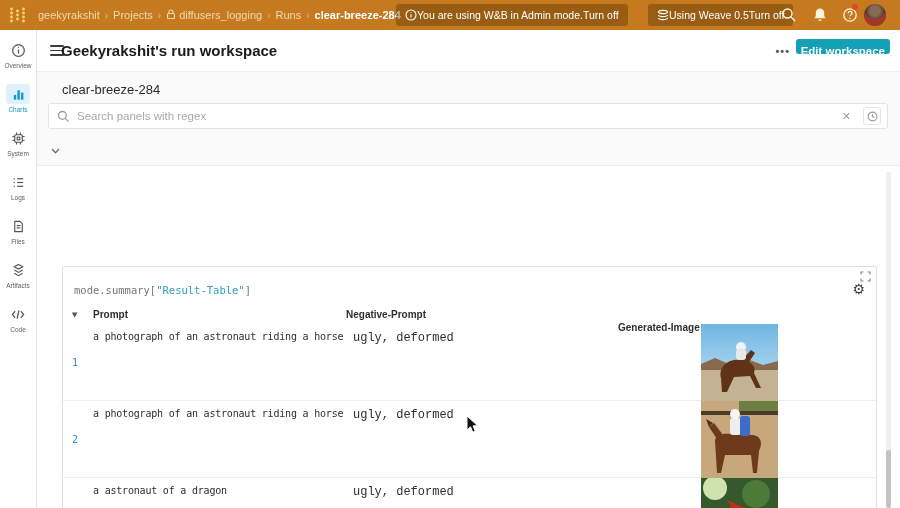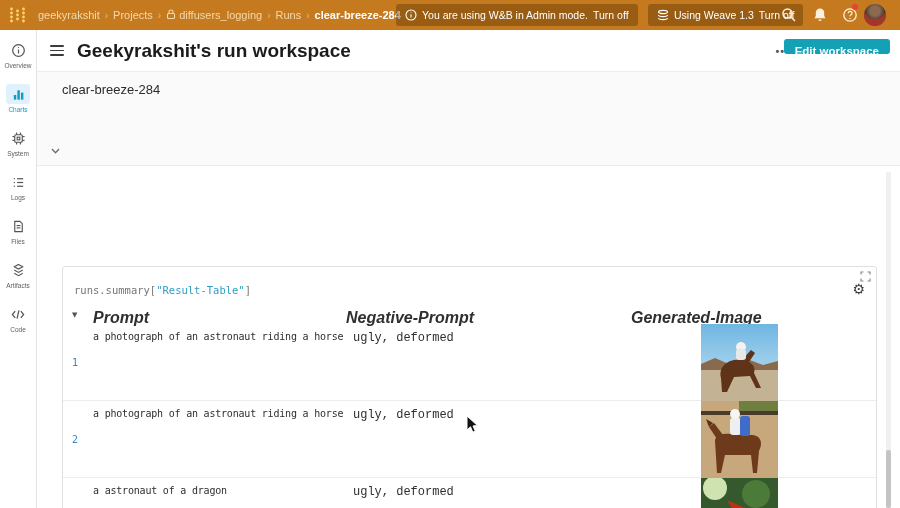--- a/index.html
+++ b/index.html
@@ -7,21 +7,21 @@
   .stage { position:relative; width:900px; height:508px; overflow:hidden; }
 
   
   .topbar { position:absolute; left:0; top:0; width:900px; height:30px; background:#c67a20; }
   .logo { position:absolute; left:9px; top:7px; }
   .crumbs { position:absolute; left:38px; top:0; height:30px; line-height:30px; font-size:11px; color:#f2d9ac; white-space:nowrap; }
   .crumbs .sep { color:rgba(255,244,224,.5); margin:0 5px; font-size:10px; }
   .crumbs .crumb { color:#f2d9ac; cursor:pointer; }
   .crumbs .crumb.current { color:#ffffff; font-weight:700; }
   .crumbs svg { vertical-align:-1px; margin-right:3px; }
-  .pill { position:absolute; top:4px; height:22px; line-height:22px; background:rgba(80,44,0,.38); border-radius:3px; color:#fff; font-size:10.5px; padding:0 9px; white-space:nowrap; display:flex; align-items:center; gap:5px; }
+  .pill { position:absolute; top:4px; height:22px; line-height:22px; background:rgba(80,44,0,.38); border-radius:3px; color:#fff; font-size:10.5px; padding:0 9px; white-space:nowrap; display:flex; align-items:center; }
   .pill b { font-weight:400; }
   .pill-admin { left:396px; }
   .pill-weave { left:648px; }
   .tb-ico { position:absolute; top:7px; width:16px; height:16px; cursor:pointer; }
   .avatar { position:absolute; left:864px; top:4px; width:22px; height:22px; border-radius:50%;
             background: radial-gradient(circle at 50% 32%, #8a6a50 0 26%, #473a30 52%, #2d2620 70%),
                         linear-gradient(#00000000 55%, #a5342c 58%);
             background-blend-mode:normal; cursor:pointer; box-shadow:inset 0 -7px 0 #a5342c; }
   .badge { position:absolute; left:852px; top:4px; width:6px; height:6px; background:#e8432e; border-radius:50%; }
 
@@ -33,23 +33,23 @@
   .s-label { font-size:6.5px; color:#5d5d5d; }
   .s-item.active .s-label { color:#149ac6; }
   .s-item svg { stroke:#545454; }
   .s-item.active svg { stroke:#149ac6; }
   .s-item.active svg .fillpart { fill:#149ac6; }
 
   
   .pageheader { position:absolute; left:37px; top:30px; width:863px; height:42px; background:#fff; border-bottom:1px solid #ededed; }
   .burger { position:absolute; left:13px; top:15px; width:14px; cursor:pointer; }
   .burger i { display:block; height:1.6px; background:#3c3c3c; margin-bottom:3px; border-radius:1px; }
-  .ph-title { position:absolute; left:40px; top:0; line-height:42px; font-size:19px; font-weight:700; color:#1b1b1b; }
+  .ph-title { position:absolute; left:24px; top:0; line-height:42px; font-size:15px; font-weight:700; color:#1b1b1b; }
   .dots { position:absolute; right:110px; top:0; line-height:42px; color:#5d5d5d; font-size:11px; font-weight:700; letter-spacing:1px; cursor:pointer; }
-  .edit-btn { position:absolute; right:10px; top:9px; height:15px; line-height:25px; padding:0 11px; background:#14a0b5; color:#fff; font-size:11.5px; font-weight:600; border:none; border-radius:3px; cursor:pointer; font-family:"Liberation Sans",sans-serif; }
+  .edit-btn { position:absolute; right:10px; top:9px; height:15px; line-height:25px; padding:0 5px; background:#14a0b5; color:#fff; font-size:11.5px; font-weight:600; border:none; border-radius:3px; cursor:pointer; font-family:"Liberation Sans",sans-serif; }
 
   
   .content { position:absolute; left:37px; top:72px; width:863px; height:436px; background:#fafafa; }
   .run-name { position:absolute; left:25px; top:10px; font-size:13px; color:#2b2b2b; }
   .searchbar { position:absolute; left:11px; top:31px; right:12px; height:26px; background:#fff; border:1px solid #e2e2e2; border-radius:3px; }
   .searchbar input { position:absolute; left:28px; top:0; width:70%; height:24px; border:none; outline:none; font-size:11.5px; color:#444; background:transparent; font-family:"Liberation Sans",sans-serif; }
   .searchbar input::placeholder { color:#a8a8a8; }
   .sb-mag { position:absolute; left:8px; top:6px; }
   .sb-x { position:absolute; right:36px; top:0; line-height:24px; font-size:11px; color:#9a9a9a; cursor:pointer; }
   .sb-clock { position:absolute; right:6px; top:3px; width:18px; height:18px; border:1px solid #e4e4e4; border-radius:3px; display:flex; align-items:center; justify-content:center; cursor:pointer; background:#fff; }
@@ -61,22 +61,22 @@
 
   
   .panel { position:absolute; left:25px; top:100px; width:815px; height:336px; background:#fff; border:1px solid #e0e0e0; border-radius:3px 3px 0 0; overflow:hidden; }
   .pexpand { position:absolute; right:5px; top:4px; cursor:pointer; }
   .ptitle { position:absolute; left:11px; top:17px; font-family:"DejaVu Sans Mono","Liberation Mono",monospace; font-size:10.5px; color:#757575; }
   .ptitle .key { color:#2f9dc4; }
   .gear { position:absolute; right:11px; top:14px; font-size:14px; color:#3c3c3c; cursor:pointer; font-family:"DejaVu Sans",sans-serif; }
 
   .thead { position:absolute; left:0; right:0; top:42px; height:15px; }
   .caret { position:absolute; left:9px; top:2px; font-size:7px; color:#555; cursor:pointer; font-family:"DejaVu Sans",sans-serif; }
-  .col { position:absolute; top:0; font-size:16px; font-weight:700; color:#2f2f2f;font-style:italic; }
-  .col-prompt { left:30px; } .col-neg { left:283px; } .col-img { left:568px; }
+  .col { position:absolute; top:0; font-size:10px; font-weight:700; color:#2f2f2f; }
+  .col-prompt { left:30px; } .col-neg { left:283px; } .col-img { left:555px;margin-top:13px; }
 
   .rows { position:absolute; left:0; right:0; top:57px; }
   .trow { position:relative; height:77px; border-bottom:1px solid #ececec; }
   .idx { position:absolute; left:9px; top:50%; transform:translateY(-50%); font-family:"DejaVu Sans Mono","Liberation Mono",monospace; font-size:10px; color:#3a87c2; }
   .cellp { position:absolute; left:30px; top:7px; font-family:"DejaVu Sans Mono","Liberation Mono",monospace; font-size:10px; letter-spacing:-0.2px; color:#2e2e2e; white-space:nowrap; }
   .celln { position:absolute; left:290px; top:7px; font-family:Liberation Mono, monospace; font-size:12px; color:#2e2e2e; display:flex; align-items:center; gap:3px; }
   .cellimg { position:absolute; left:638px; top:0; width:77px; height:77px; cursor:pointer; }
   .cellimg svg { display:block; }
 
   
@@ -122,21 +122,21 @@
       <span>You are using W&amp;B in Admin mode.</span>
       <b>Turn off</b>
     </div>
 
     <div class="pill pill-weave">
       <svg width="12" height="12" viewBox="0 0 12 12" fill="none" stroke="#fff" stroke-width="1.1">
           <ellipse cx="6" cy="3" rx="4.5" ry="1.6"></ellipse>
           <path d="M1.5 6 a4.5 1.6 0 0 0 9 0"></path>
           <path d="M1.5 9 a4.5 1.6 0 0 0 9 0"></path>
         </svg>
-      <span>Using Weave 1.3</span>
+      <span>Using Weave 0.5</span>
       <b>Turn off</b>
     </div>
 
     <svg class="tb-ico" style="left:781px" viewBox="0 0 16 16" fill="none" stroke="#fdf2de" stroke-width="1.5">
         <circle cx="6.5" cy="6.5" r="4.5"></circle>
         <line x1="10" y1="10" x2="14" y2="14"></line>
       </svg>
     <svg class="tb-ico" style="left:812px" viewBox="0 0 16 16" fill="#fdf2de">
         <path d="M8 1.5 a4.2 4.2 0 0 0 -4.2 4.2 V9 L2.4 11.2 h11.2 L12.2 9 V5.7 A4.2 4.2 0 0 0 8 1.5 Z"></path>
         <path d="M6.4 12.4 a1.6 1.6 0 0 0 3.2 0 Z"></path>
@@ -241,38 +241,52 @@
         <i></i>
       </span>
     <h1 class="ph-title">Geekyrakshit's run workspace</h1>
     <span class="dots">•••</span>
     <button class="edit-btn">Edit workspace</button>
   </div>
 
   <main class="content">
     <div class="run-name">clear-breeze-284</div>
 
+    <div class="searchbar">
+      <svg class="sb-mag" width="13" height="13" viewBox="0 0 14 14" fill="none" stroke="#9a9a9a" stroke-width="1.4">
+          <circle cx="5.8" cy="5.8" r="4.2"></circle>
+          <line x1="9" y1="9" x2="12.5" y2="12.5"></line>
+        </svg>
+      <input value="" placeholder="Search panels with regex" style="">
+      <span class="sb-x">✕</span>
+      <span class="sb-clock">
+          <svg width="11" height="11" viewBox="0 0 12 12" fill="none" stroke="#9a9a9a" stroke-width="1.2">
+            <circle cx="6" cy="6" r="4.8"></circle>
+            <polyline points="6,3.4 6,6 8,7.4"></polyline>
+          </svg>
+        </span>
+    </div>
 
     <div class="media-head">
       <svg width="9" height="6" viewBox="0 0 9 6" fill="none" stroke="#6b6b6b" stroke-width="1.3">
           <polyline points="1,1 4.5,4.7 8,1"></polyline>
         </svg>
       <span class="media-label">Media</span>
       <span class="media-count">2</span>
     </div>
 
     <div class="media-body">
       <div class="panel">
         <svg class="pexpand" width="11" height="11" viewBox="0 0 11 11" fill="none" stroke="#8a8a8a" stroke-width="1.2">
             <polyline points="1,3.5 1,1 3.5,1"></polyline>
             <polyline points="7.5,1 10,1 10,3.5"></polyline>
             <polyline points="10,7.5 10,10 7.5,10"></polyline>
             <polyline points="3.5,10 1,10 1,7.5"></polyline>
           </svg>
-        <div class="ptitle"><span>runs.summary[</span><span class="key">"Result-Table"</span><span>]</span></div>
+        <div class="ptitle"><span>mode.summary[</span><span class="key">"Result-Table"</span><span>]</span></div>
         <span class="gear">⚙</span>
 
         <div class="thead">
           <span class="caret">▼</span>
           <span class="col col-prompt">Prompt</span>
           <span class="col col-neg">Negative-Prompt</span>
           <span class="col col-img">Generated-Image</span>
         </div>
 
         <div class="rows">

